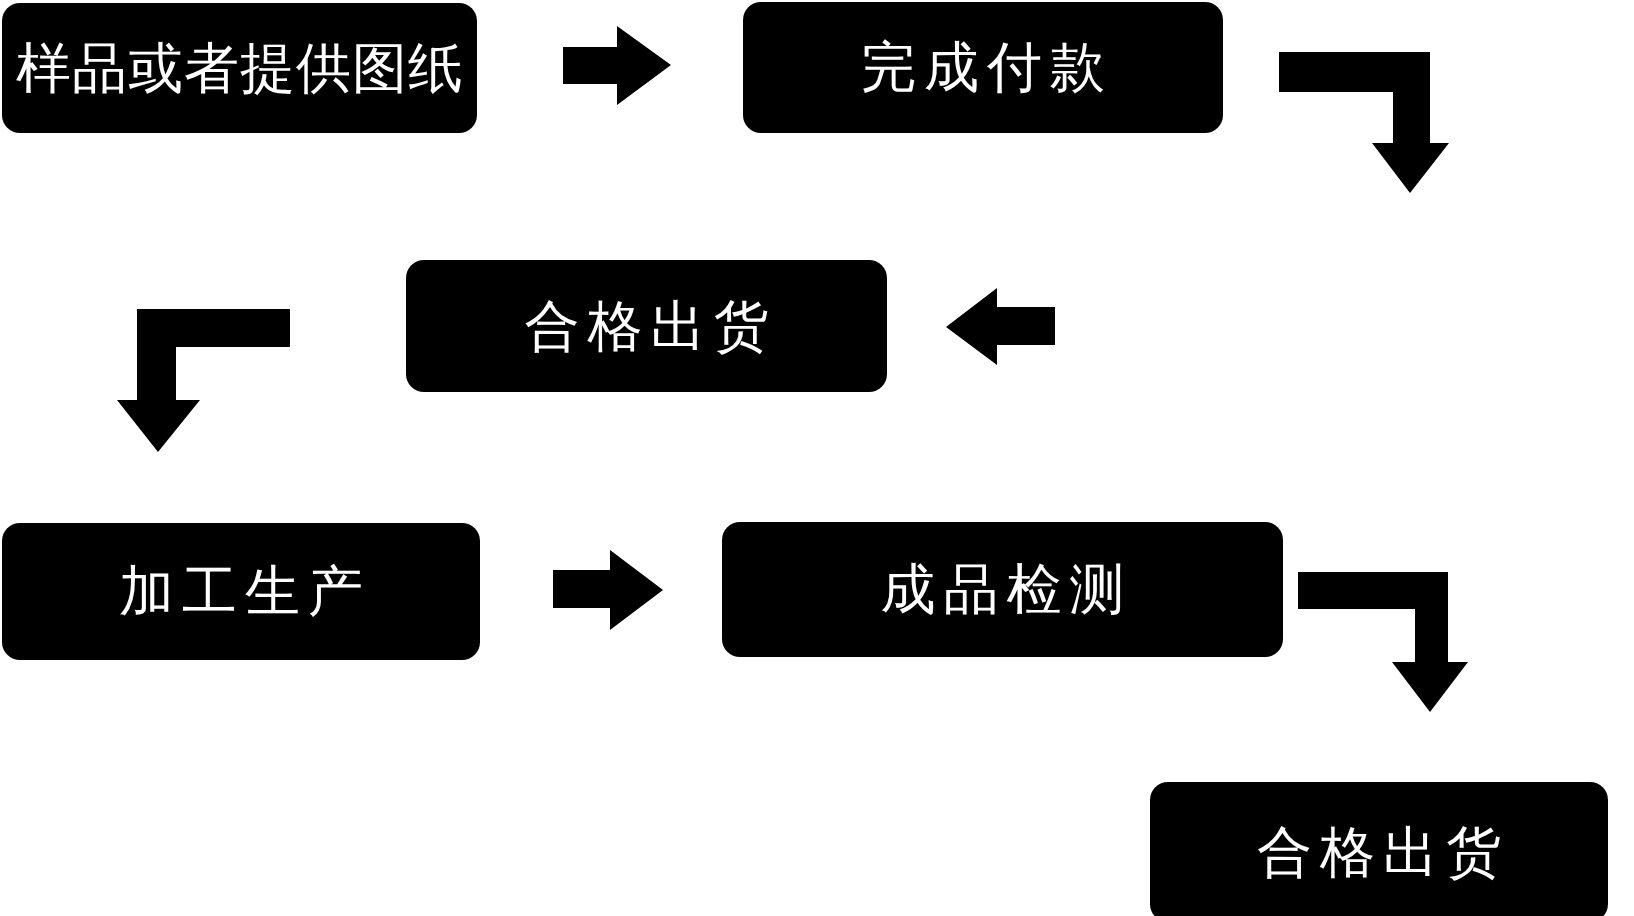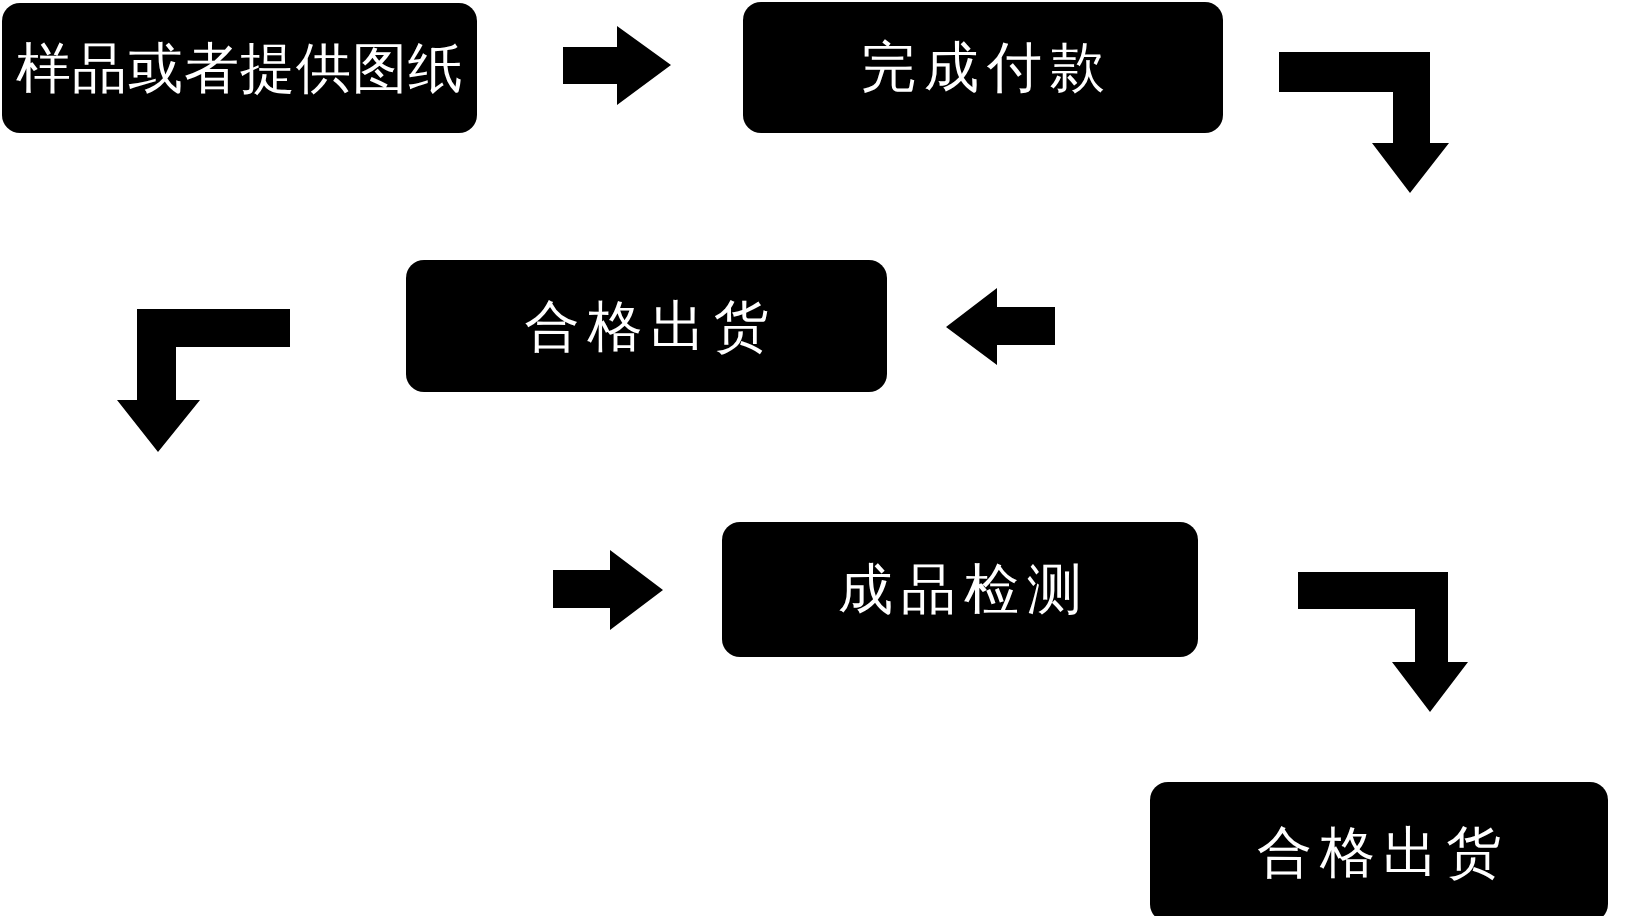--- a/index.html
+++ b/index.html
@@ -29,21 +29,21 @@
   }
   .node--long .node-label {
     letter-spacing: 1px;
     text-indent: 1px;
   }
   .node-1 { left: 2px;    top: 3px;   width: 475px; height: 130px; }
   .node-2 { left: 743px;  top: 2px;   width: 480px; height: 131px; }
   .node-3 { left: 1106px; top: 259px; width: 477px; height: 134px; }
   .node-4 { left: 406px;  top: 260px; width: 481px; height: 132px; }
   .node-5 { left: 2px;    top: 523px; width: 478px; height: 137px; }
-  .node-6 { left: 722px;  top: 522px; width: 476px; height: 135px; }
+  .node-6 { left: 722px;  top: 522px; width: 561px; height: 135px; }
   .node-7 { left: 1150px; top: 782px; width: 458px; height: 140px; }
   .arrows {
     position: absolute;
     left: 0; top: 0;
     width: 1634px;
     height: 916px;
     pointer-events: none;
   }
 </style>
 </head>
@@ -57,20 +57,23 @@
 
   <div class="node node-2">
     <span class="node-label">完成付款</span>
   </div>
 
 
   <div class="node node-4">
     <span class="node-label">合格出货</span>
   </div>
 
+  <div class="node node-5">
+    <span class="node-label">加工生产</span>
+  </div>
 
   <div class="node node-6">
     <span class="node-label">成品检测</span>
   </div>
 
   <div class="node node-7">
     <span class="node-label">合格出货</span>
   </div>
 
   <svg class="arrows" viewBox="0 0 1634 916" xmlns="http://www.w3.org/2000/svg">

